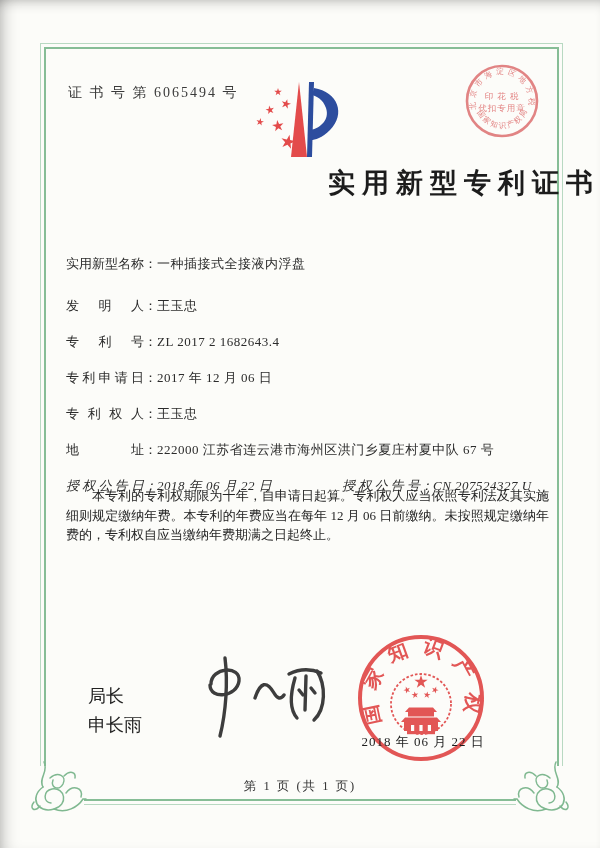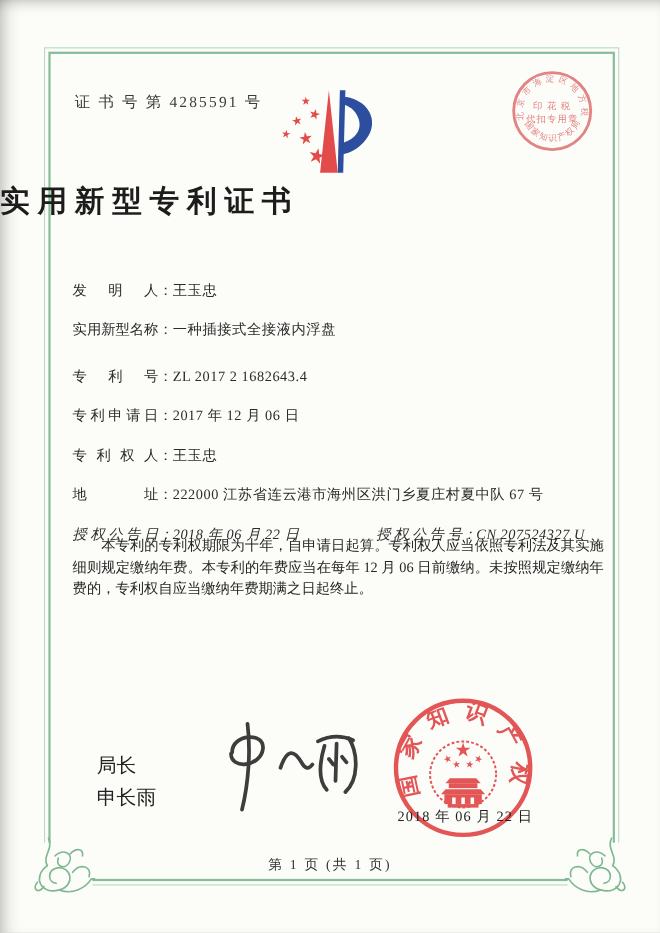--- a/index.html
+++ b/index.html
@@ -21,21 +21,21 @@
     outline:1px solid #b8d9c2;
     outline-offset:3px;
     z-index:1;
   }
   .flourish{position:absolute;z-index:2;}
   .content{position:absolute;inset:0;z-index:3;}
 
   .cert-no{position:absolute;left:68px;top:84px;font-size:14px;letter-spacing:2px;color:#3a3a3a;}
   .logo{position:absolute;left:248px;top:80px;}
   .title{
-    position:absolute;left:0;top:165px;width:100%;text-align:left;
+    position:absolute;left:0;top:165px;width:100%;text-align:right;
     font-size:27px;font-weight:700;letter-spacing:7px;color:#1c1c1c;
   }
 
   .fields{position:absolute;left:66px;top:253px;width:482px;font-size:13px;color:#2b2b2b;}
   .field-row{line-height:21px;margin-bottom:15px;white-space:nowrap;}
   .field-row.first{margin-bottom:21px;}
   .flabel{
     display:inline-block;width:78px;vertical-align:top;
     text-align:justify;text-align-last:justify;
   }
@@ -94,21 +94,21 @@
         <path d="M30,60 C38,53 47,58 43,66 C39,73 30,70 33,62"></path>
         <path d="M46,75 C53,66 64,70 61,79"></path>
         <path d="M20,88 C14,95 9,90 14,84"></path>
         <path d="M44,58 C50,52 56,54 55,60"></path>
       </g>
     </g>
   </svg>
 
   <div class="content">
 
-    <div class="cert-no">证 书 号 第 4285591 号</div>
+    <div class="cert-no">证 书 号 第 6065494 号</div>
 
     <svg class="logo" width="100" height="85" viewBox="0 0 100 85">
       <defs>
         <path id="star5" d="M0,-1 L0.2246,-0.309 L0.951,-0.309 L0.3633,0.118 L0.588,0.809 L0,0.382 L-0.588,0.809 L-0.3633,0.118 L-0.951,-0.309 L-0.2246,-0.309 Z"></path>
       </defs>
       <g fill="#e34b4b">
         <use href="#star5" transform="translate(30,12) scale(4)"></use>
         <use href="#star5" transform="translate(38,24) scale(5) rotate(15)"></use>
         <use href="#star5" transform="translate(22,30) scale(4.5) rotate(-12)"></use>
         <use href="#star5" transform="translate(12,42) scale(4) rotate(10)"></use>
@@ -116,25 +116,25 @@
         <use href="#star5" transform="translate(40,62) scale(7.5) rotate(12)"></use>
       </g>
       <polygon points="51,2 59,77 43,77" fill="#e34b4b"></polygon>
       <polygon points="61,2 66,2 64,77 59,77" fill="#2d4d9e"></polygon>
       <path fill="#2d4d9e" d="M66,8 C90,12 98,34 82,50 C74,58 67,60 63,60 L63,50 C72,48 82,40 78,28 C75,19 68,16 64,15 Z"></path>
     </svg>
 
     <div class="title">实用新型专利证书</div>
 
     <div class="fields">
-      <div class="field-row">
-        <span class="flabel">发明人</span><span>：</span><span class="fvalue">王玉忠</span>
-      </div>
       <div class="field-row first">
         <span class="flabel">实用新型名称</span><span>：</span><span class="fvalue">一种插接式全接液内浮盘</span>
+      </div>
+      <div class="field-row">
+        <span class="flabel">发明人</span><span>：</span><span class="fvalue">王玉忠</span>
       </div>
       <div class="field-row">
         <span class="flabel">专利号</span><span>：</span><span class="fvalue">ZL 2017 2 1682643.4</span>
       </div>
       <div class="field-row">
         <span class="flabel">专利申请日</span><span>：</span><span class="fvalue">2017 年 12 月 06 日</span>
       </div>
       <div class="field-row">
         <span class="flabel">专利权人</span><span>：</span><span class="fvalue">王玉忠</span>
       </div>

